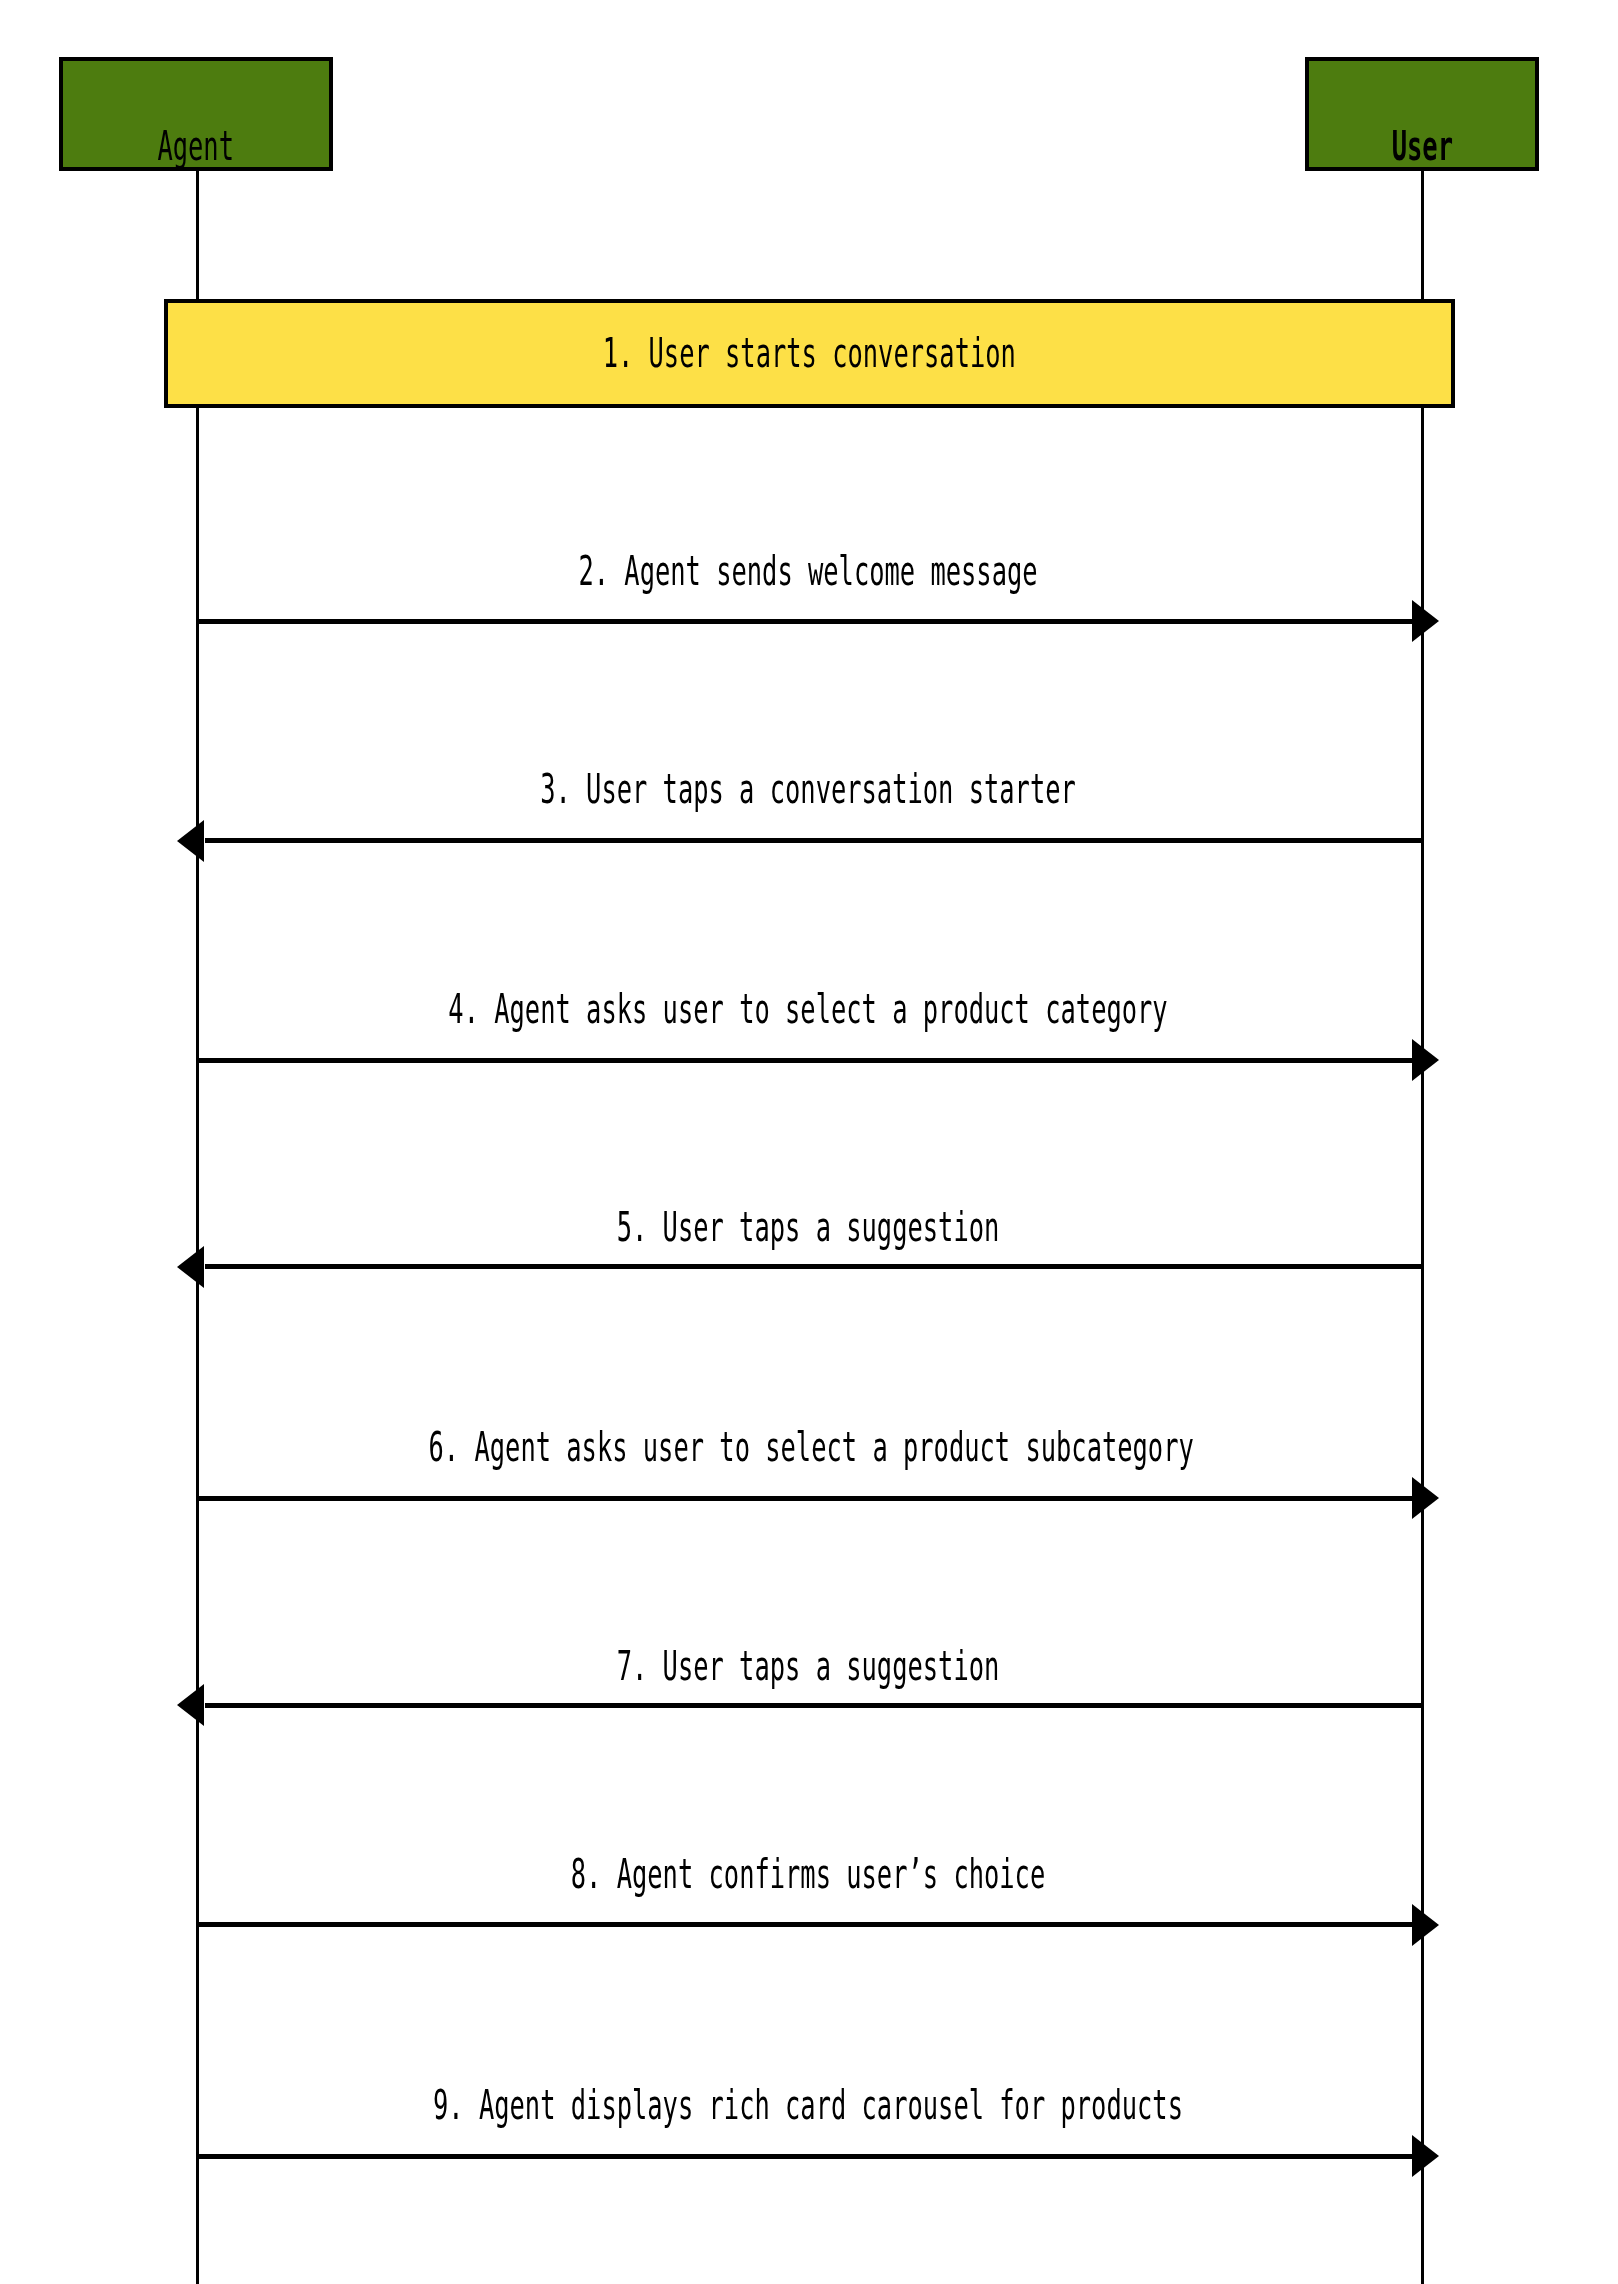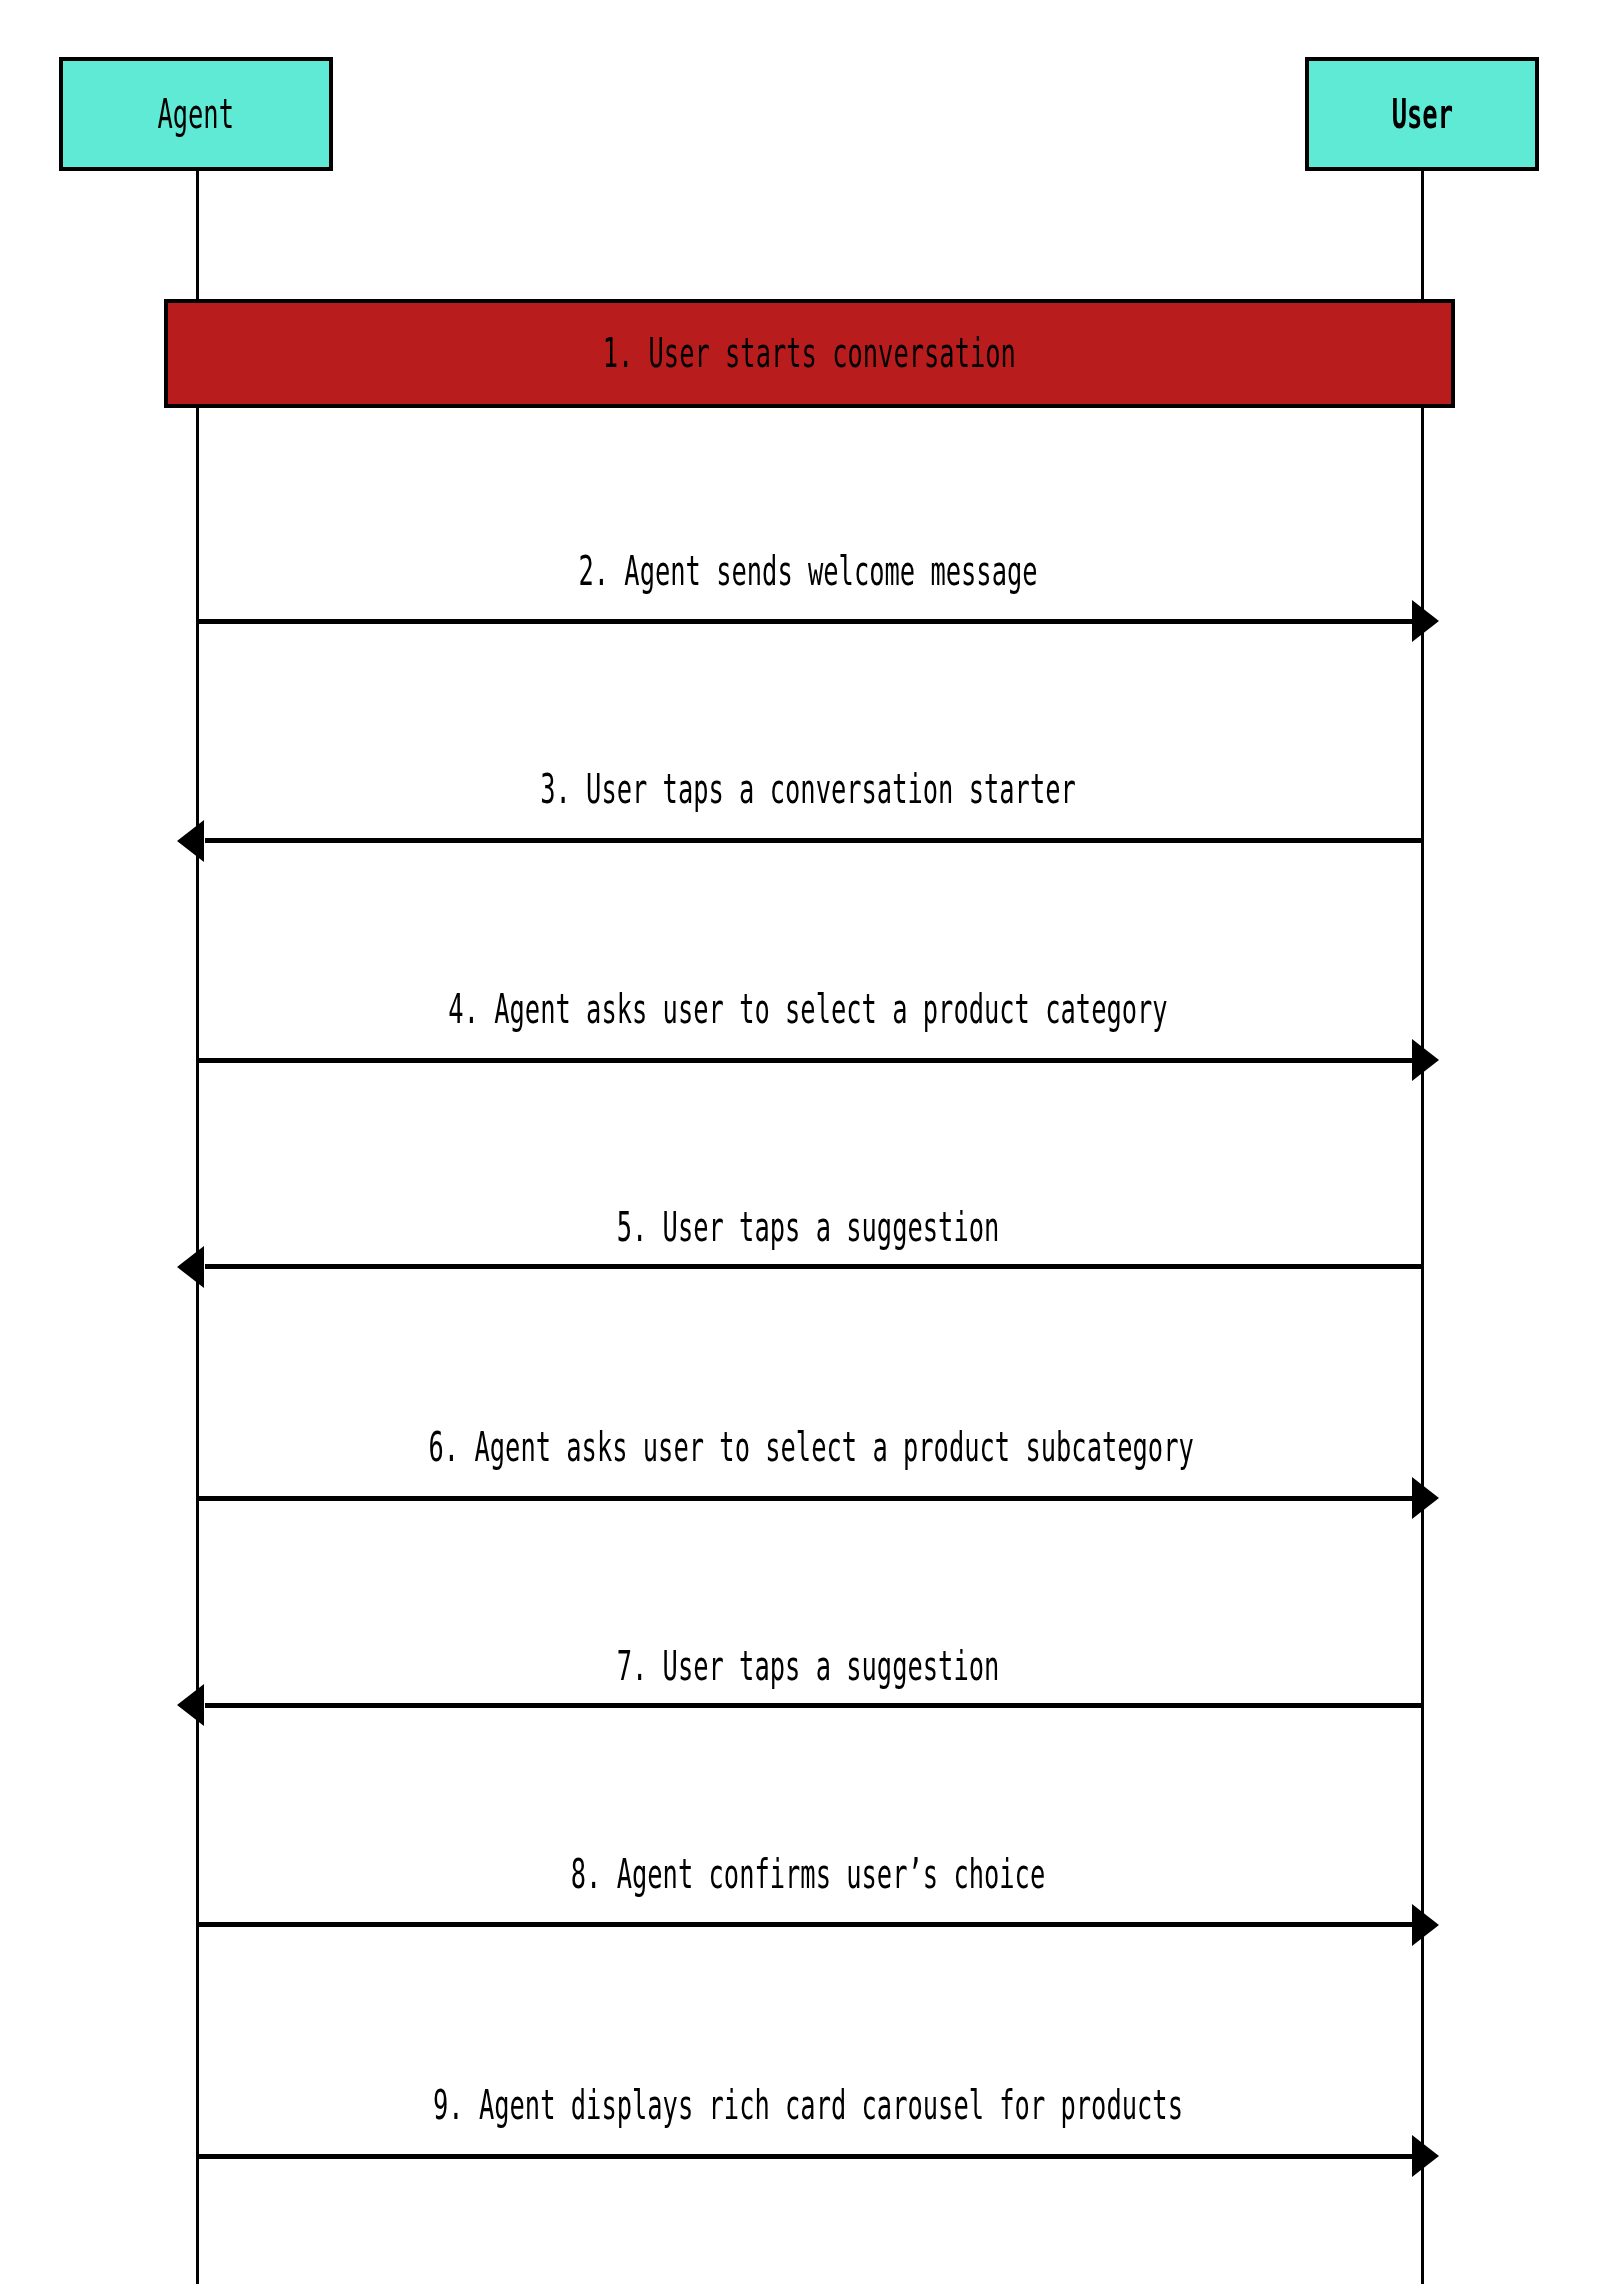--- a/index.html
+++ b/index.html
@@ -17,23 +17,23 @@
     width: 1619px;
     height: 3397px;
     background: #ffffff;
     overflow: hidden;
   }
   
   .participant-box {
     position: absolute;
     box-sizing: border-box;
     border: 4.1px solid #000000;
-    background: #5eead4;
+    background: #4d7c0f;
     display: flex;
-    align-items: center;
+    align-items: flex-end;
     justify-content: center;
   }
   .participant-label {
     font-family: "DejaVu Sans Mono", "Liberation Mono", monospace;
     font-size: 41px;
     line-height: 1;
     letter-spacing: 0px;
     color: #000000;
     white-space: nowrap;
     transform: scaleX(0.62);
@@ -43,21 +43,21 @@
   .lifeline {
     position: absolute;
     width: 3.2px;
     background: #000000;
   }
   
   .step-box {
     position: absolute;
     box-sizing: border-box;
     border: 4.1px solid #000000;
-    background: #b91c1c;
+    background: #fde047;
     display: flex;
     align-items: center;
     justify-content: center;
   }
   
   .msg-label {
     position: absolute;
     text-align: center;
     font-family: "DejaVu Sans Mono", "Liberation Mono", monospace;
     font-size: 41px;

